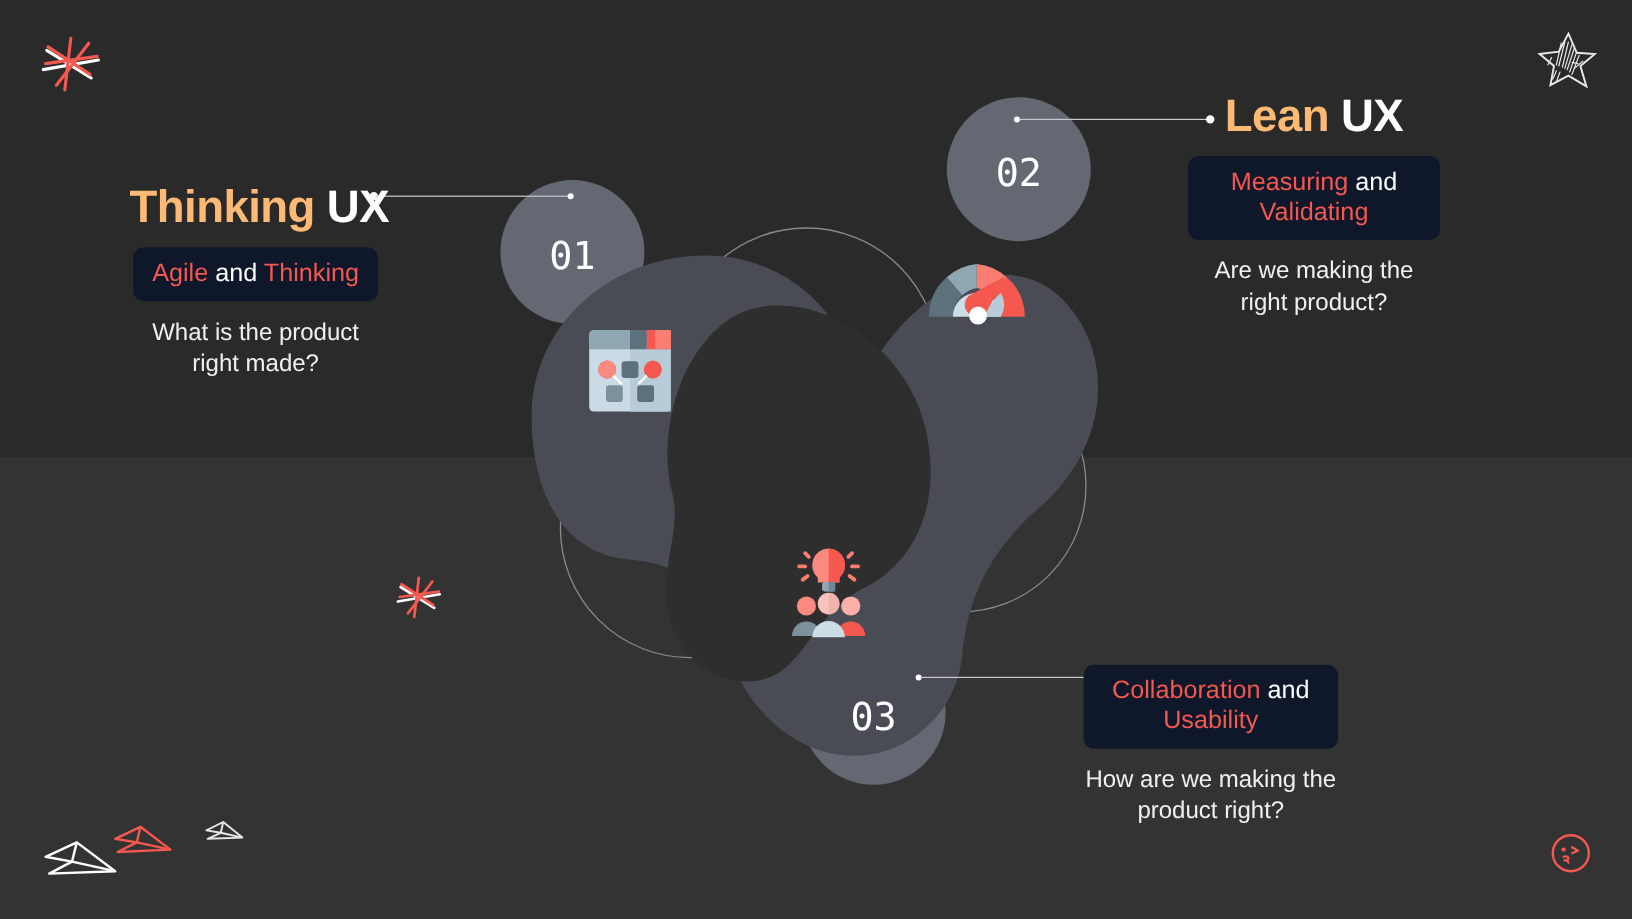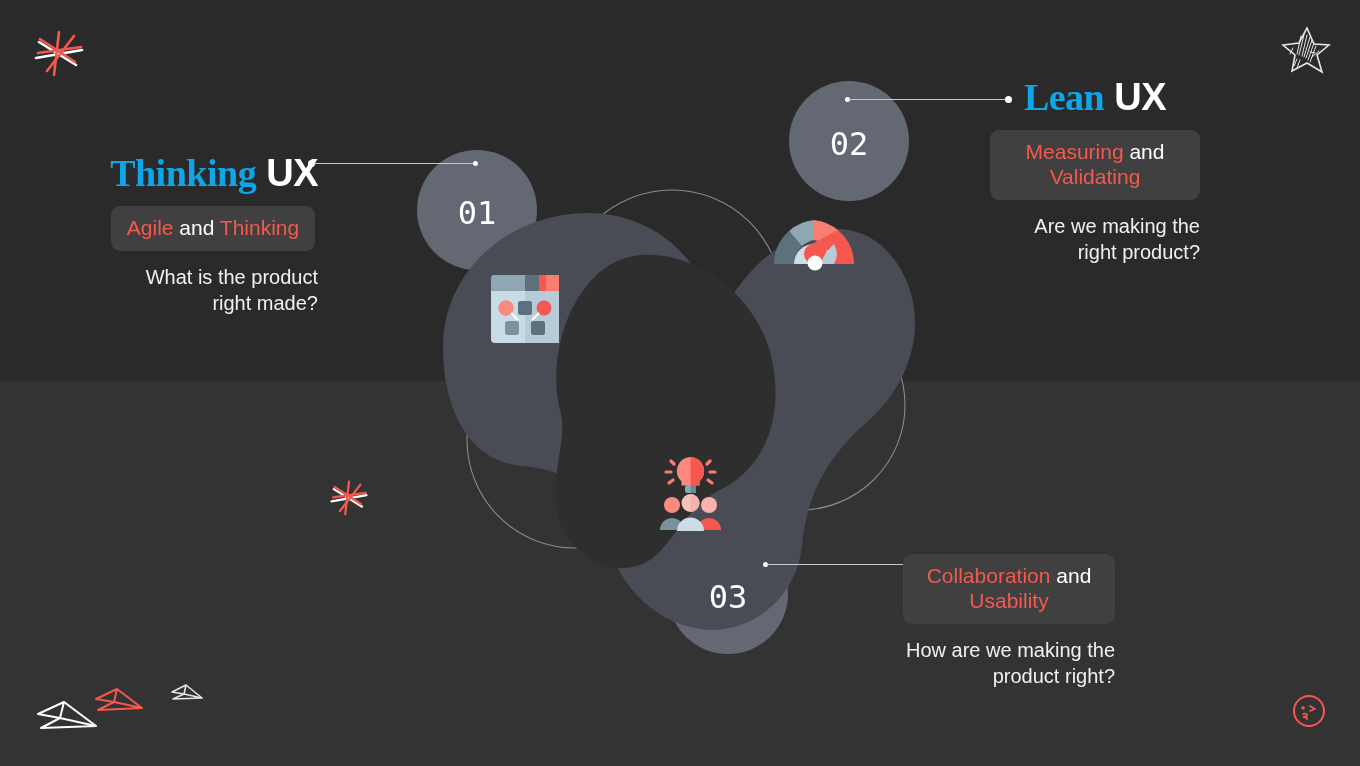--- a/index.html
+++ b/index.html
@@ -40,38 +40,37 @@
   .group { position: absolute; }
 
   .g-title {
     font-size: 38px;
     font-weight: 700;
     letter-spacing: -0.5px;
     line-height: 1;
     color: #ffffff;
     white-space: nowrap;
   }
-  .g-title .accent { color: #0ea5e9; font-family: Liberation Serif, serif; }
+  .g-title .accent { color: #fdba74; }
 
   .g-pill {
     display: inline-block;
-    background: #404040;
+    background: #0f172a;
     border-radius: 9px;
     padding: 9px 16px 11px 16px;
     font-size: 21px;
     line-height: 25px;
     color: #ffffff;
   }
   .g-pill .accent { color: #f4584f; }
 
   .g-sub {
     font-size: 20px;
     line-height: 26px;
     color: #f0f0f0;
-    text-align: right;
   }
 
   
   #group-thinking { left: 108px; top: 154px; width: 210px; text-align: center; }
   #group-thinking .g-title { text-align: right; margin-right: 0; }
   #group-lean { left: 990px; top: 78px; width: 210px; text-align: center; }
   #group-agile { left: 903px; top: 540px; width: 212px; text-align: center; }
 
   .g-pill-wrap { margin-top: 14px; }
   .g-sub-wrap { margin-top: 13px; }

